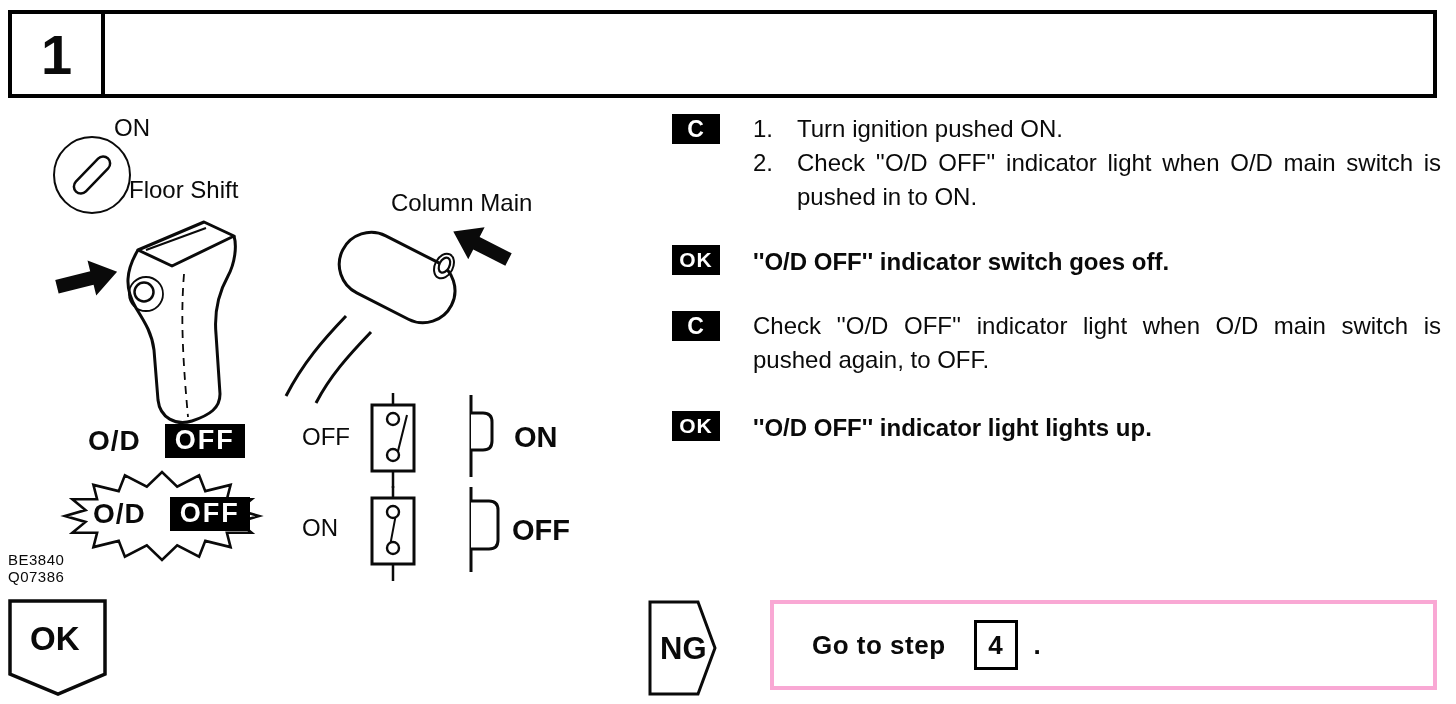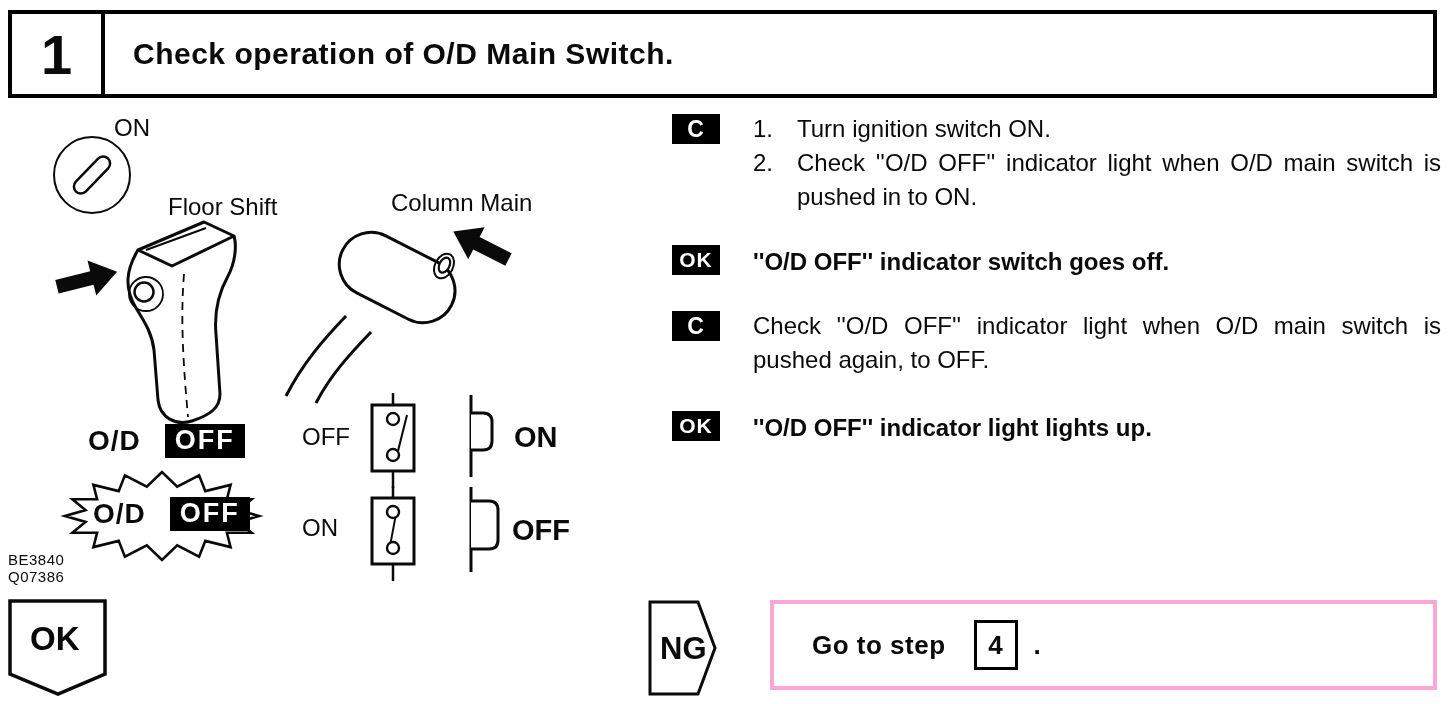--- a/index.html
+++ b/index.html
@@ -51,31 +51,30 @@
       margin-left:12px;}
   .goto-period{font-size:26px; font-weight:bold;}
 </style>
 </head>
 <body>
 
 <div class="page">
 
   <div class="hdr">
     <div class="hdr-num">1</div>
-    <div class="hdr-title">Check operation of O/D Main Switch.</div>
   </div>
 
   <div class="lab" style="left:114px; top:114px;">ON</div>
 
   <svg style="left:50px; top:133px;" width="84" height="84" viewBox="0 0 84 84">
     <circle cx="42" cy="42" r="38" class="ink" stroke-width="2"></circle>
     <rect x="19" y="35" width="46" height="14" rx="7" class="ink-fill" stroke-width="2.5" transform="rotate(-46 42 42)"></rect>
   </svg>
 
-  <div class="lab" style="left:129px; top:193px;margin-left:39px;">Floor Shift</div>
+  <div class="lab" style="left:129px; top:176px;">Floor Shift</div>
   <div class="lab" style="left:391px; top:189px;">Column Main</div>
 
   <svg style="left:88px; top:212px;" width="200" height="215" viewBox="0 0 200 215">
     <path d="M50,38 C38,58 36,76 48,96 C58,112 64,122 66,138 L70,188 C72,206 88,214 104,209
              C122,203 132,196 132,182 L128,122 C126,100 130,82 140,64 C147,51 149,34 146,24" class="ink-fill" stroke-width="3" stroke-linejoin="round"></path>
     <path d="M96,62 C92,110 96,160 100,205" class="ink" stroke-width="1.8" stroke-dasharray="8 6"></path>
     <path d="M50,38 L116,10 L146,24 L84,54 Z" class="ink-fill" stroke-width="3" stroke-linejoin="round"></path>
     <path d="M58,38 L118,16" class="ink" stroke-width="2"></path>
     <circle cx="58" cy="82" r="17" class="ink" stroke-width="1.8"></circle>
     <circle cx="56" cy="80" r="9.5" class="ink-fill" stroke-width="2.5"></circle>
@@ -144,21 +143,21 @@
 
   <div class="fig-codes">
     <div>BE3840</div>
     <div>Q07386</div>
   </div>
 
   <div class="badge" style="left:672px; top:114px;">C</div>
   <div class="pr-text" style="top:112px;">
     <div class="step-row">
       <span class="step-num">1.</span>
-      <span class="step-body">Turn ignition switch ON.</span>
+      <span class="step-body">Turn ignition pushed ON.</span>
     </div>
     <div class="step-row">
       <span class="step-num">2.</span>
       <span class="step-body">Check ''O/D OFF'' indicator light when O/D main switch is pushed in to ON.</span>
     </div>
   </div>
 
   <div class="badge" style="left:672px; top:245px; font-size:21px;">OK</div>
   <div class="pr-text pr-bold" style="top:245px;">''O/D OFF'' indicator switch goes off.</div>
 

